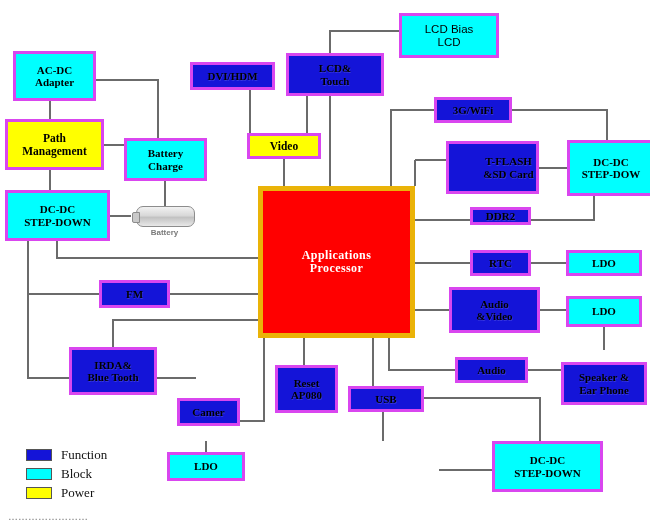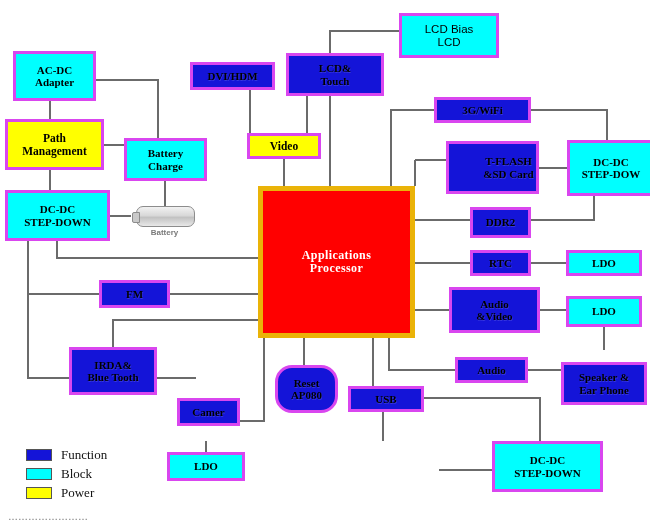--- a/index.html
+++ b/index.html
@@ -173,35 +173,35 @@
   <div class="node func" style="left:286px;top:53px;width:98px;height:43px;">
     <span class="ln">LCD&amp;</span>
     <span class="ln">Touch</span>
   </div>
 
   <div class="node lcdbias" style="left:399px;top:13px;width:100px;height:45px;">
     <span class="ln">LCD Bias</span>
     <span class="ln">LCD</span>
   </div>
 
-  <div class="node func" style="left:434px;top:97px;width:97px;height:26px;">
+  <div class="node func" style="left:434px;top:97px;width:78px;height:26px;">
     <span class="ln">3G/WiFi</span>
   </div>
 
   <div class="node func" style="left:446px;top:141px;width:93px;height:53px;padding-left:32px;">
     <span class="ln">T-FLASH</span>
     <span class="ln">&amp;SD Card</span>
   </div>
 
   <div class="node block" style="left:567px;top:140px;width:88px;height:56px;">
     <span class="ln">DC-DC</span>
     <span class="ln">STEP-DOW</span>
   </div>
 
-  <div class="node func" style="left:470px;top:207px;width:61px;height:31px;">
+  <div class="node func" style="left:470px;top:207px;width:61px;height:18px;">
     <span class="ln">DDR2</span>
   </div>
 
   <div class="node func" style="left:470px;top:250px;width:61px;height:26px;">
     <span class="ln">RTC</span>
   </div>
 
   <div class="node block" style="left:566px;top:250px;width:76px;height:26px;">
     <span class="ln">LDO</span>
   </div>
@@ -239,21 +239,21 @@
   </div>
 
   <div class="node func" style="left:177px;top:398px;width:63px;height:28px;">
     <span class="ln">Camer</span>
   </div>
 
   <div class="node block" style="left:167px;top:452px;width:78px;height:29px;">
     <span class="ln">LDO</span>
   </div>
 
-  <div class="node func" style="left:275px;top:365px;width:63px;height:48px;border-radius:17px;">
+  <div class="node func" style="left:275px;top:365px;width:63px;height:48px;">
     <span class="ln">Reset</span>
     <span class="ln">AP080</span>
   </div>
 
   <div class="node func" style="left:348px;top:386px;width:76px;height:26px;">
     <span class="ln">USB</span>
   </div>
 
 
   <div class="node block" style="left:492px;top:441px;width:111px;height:51px;">

